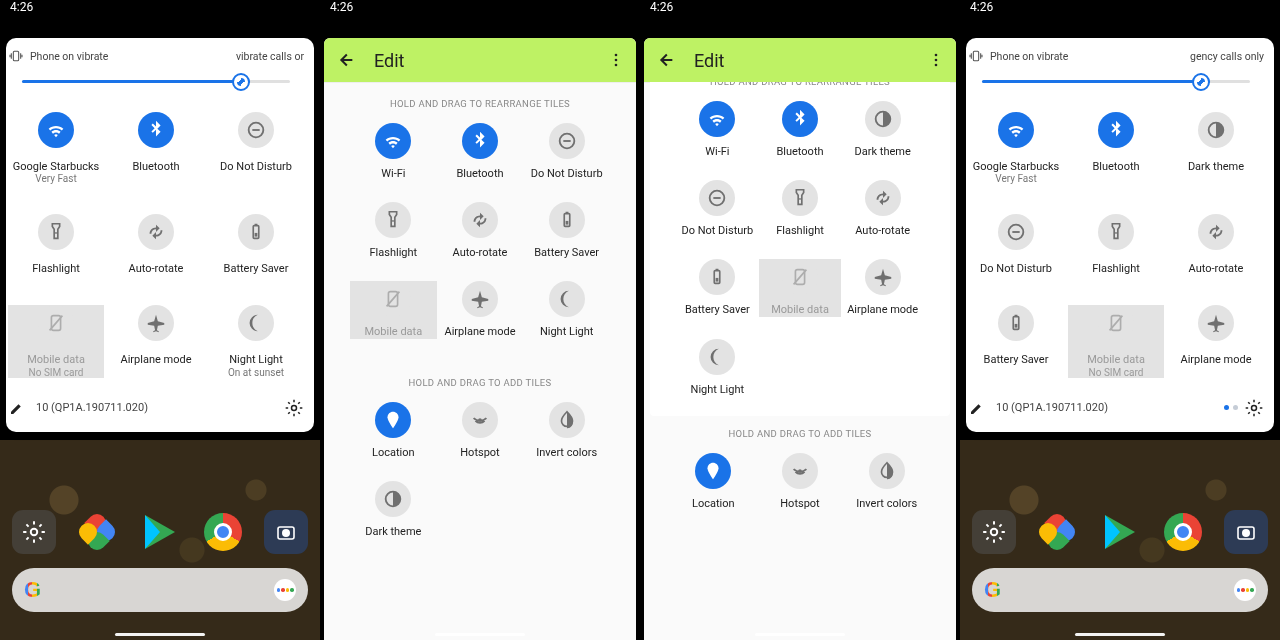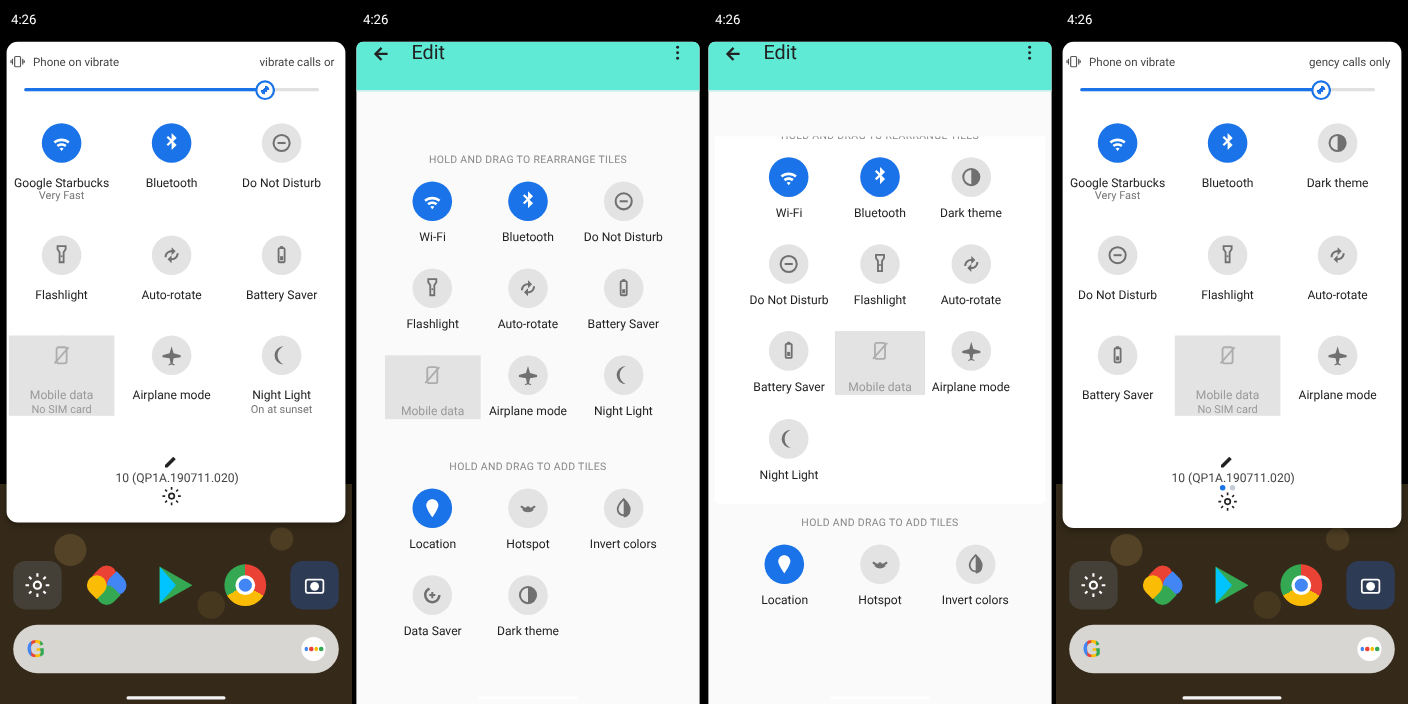--- a/index.html
+++ b/index.html
@@ -1,44 +1,44 @@
 <!DOCTYPE html>
 <html><head>
 <meta charset="utf-8">
 <style>
   html,body{margin:0;padding:0;font-family:Roboto,Arial,sans-serif;background:#000;}
   .stage{width:1280px;height:640px;background:#000;position:relative;overflow:hidden;}
   .col{position:absolute;top:0;bottom:0;width:320px;}
   .c1{left:0;} .c2{left:320px;} .c3{left:640px;} .c4{left:960px;}
-  .status{height:36px;color:#fff;font-size:12px;display:flex;align-items:center;padding:0 10px;}
+  .status{height:36px;color:#fff;font-size:12px;display:flex;align-items:flex-start;padding:0 10px;}
   .panel{position:absolute;left:6px;right:6px;top:38px;background:#fff;border-radius:10px;padding:8px 10px 14px 2px;box-shadow:0 2px 6px rgba(0,0,0,0.3);}
   .panel-top{display:flex;align-items:center;justify-content:space-between;font-size:10.5px;color:#444;margin:2px 0 6px 0;white-space:nowrap;}
   .vibe{display:flex;align-items:center;gap:6px;}
   .slider{position:relative;height:24px;margin:6px 2px 18px 2px;}
   .track{position:absolute;left:12px;right:12px;top:10px;height:3px;background:#e0e0e0;border-radius:2px;}
   .fill{position:absolute;left:12px;top:10px;height:3px;background:#1a73e8;border-radius:2px;}
   .thumb{position:absolute;top:3px;width:18px;height:18px;border:2px solid #1a73e8;background:#fff;border-radius:50%;box-sizing:border-box;}
   .thumb::after{content:"";position:absolute;left:3px;top:3px;right:3px;bottom:3px;border-radius:50%;background:radial-gradient(circle,#1a73e8 35%,transparent 36%),conic-gradient(#1a73e8 0 25%,transparent 0 50%,#1a73e8 0 75%,transparent 0);}
   .grid{display:grid;grid-template-columns:repeat(3,1fr);row-gap:30px;column-gap:4px;}
   .tile{display:flex;flex-direction:column;align-items:center;}
   .chip{width:36px;height:36px;border-radius:50%;display:flex;align-items:center;justify-content:center;}
   .on{background:#1a73e8;color:#fff;}
   .off{background:#e3e3e3;color:#707070;}
   .dim{background:#e3e3e3;color:#adadad;}
   .lbl{margin-top:12px;font-size:11px;color:#222;text-align:left;line-height:1.2;}
   .sub{font-size:10px;color:#777;}
   .tile.dim .lbl,.tile.dim .sub{color:#9a9a9a;}
-  .footer{display:flex;align-items:center;justify-content:space-between;margin-top:32px;font-size:11px;color:#444;flex-direction:column;}
+  .footer{display:flex;align-items:center;justify-content:space-between;margin-top:20px;font-size:11px;color:#444;}
   .pager{display:flex;gap:4px;margin:0 6px;}
   .dot{width:5px;height:5px;border-radius:50%;background:#c5ccd6;}
   .dot.on{background:#1a73e8;}
   .editpane{position:absolute;left:4px;right:4px;top:38px;bottom:0;background:#fafafa;border-radius:6px 6px 0 0;overflow:hidden;}
-  .ehdr{height:44px;background:#5eead4;display:flex;align-items:flex-start;padding:0 10px;gap:18px;border-bottom:1px solid #eee;}
+  .ehdr{height:44px;background:#bef264;display:flex;align-items:center;padding:0 10px;gap:18px;border-bottom:1px solid #eee;}
   .etitle{font-size:18px;color:#222;flex:1;}
-  .ebody{position:absolute;top:44px;left:0;right:0;bottom:0;overflow:hidden;padding-top:4px;margin-top:42px;}
+  .ebody{position:absolute;top:44px;left:0;right:0;bottom:0;overflow:hidden;padding-top:4px;}
   .sect{font-size:9.5px;letter-spacing:0.3px;color:#888;text-align:center;margin:12px 0 14px;}
   .egrid{display:grid;grid-template-columns:repeat(3,1fr);row-gap:22px;padding:0 26px;}
   .egrid .lbl{margin-top:8px;}
   .area-active{background:#fff;padding:6px 0 20px;margin:0 6px;border-radius:4px;}
   .wall{position:absolute;left:0;right:0;top:440px;bottom:0;overflow:hidden;}
   .wallbg{position:absolute;inset:0;background:#6d5b3e;filter:brightness(0.55) contrast(1.1);
     background-image:radial-gradient(circle at 20% 30%,#a08456 0 14px,transparent 15px),
       radial-gradient(circle at 60% 55%,#877149 0 12px,transparent 13px),
       radial-gradient(circle at 80% 25%,#927a4f 0 10px,transparent 11px),
       radial-gradient(circle at 35% 70%,#6c5a3d 0 18px,transparent 19px);}
@@ -417,28 +417,20 @@
               <div class="chip off">
                 <svg width="22" height="22" viewBox="0 0 24 24">
                   <use href="#i-invert"></use>
                 </svg>
               </div>
               <div class="lbl">Invert colors</div>
             </div>
             <div class="tile">
               <div class="chip off">
                 <svg width="22" height="22" viewBox="0 0 24 24">
-                  <use href="#i-datasaver"></use>
-                </svg>
-              </div>
-              <div class="lbl">Data Saver</div>
-            </div>
-            <div class="tile">
-              <div class="chip off">
-                <svg width="22" height="22" viewBox="0 0 24 24">
                   <use href="#i-darktheme"></use>
                 </svg>
               </div>
               <div class="lbl">Dark theme</div>
             </div>
           </div>
       </div>
     </div>
     <div class="navbar"></div>
   </div>

